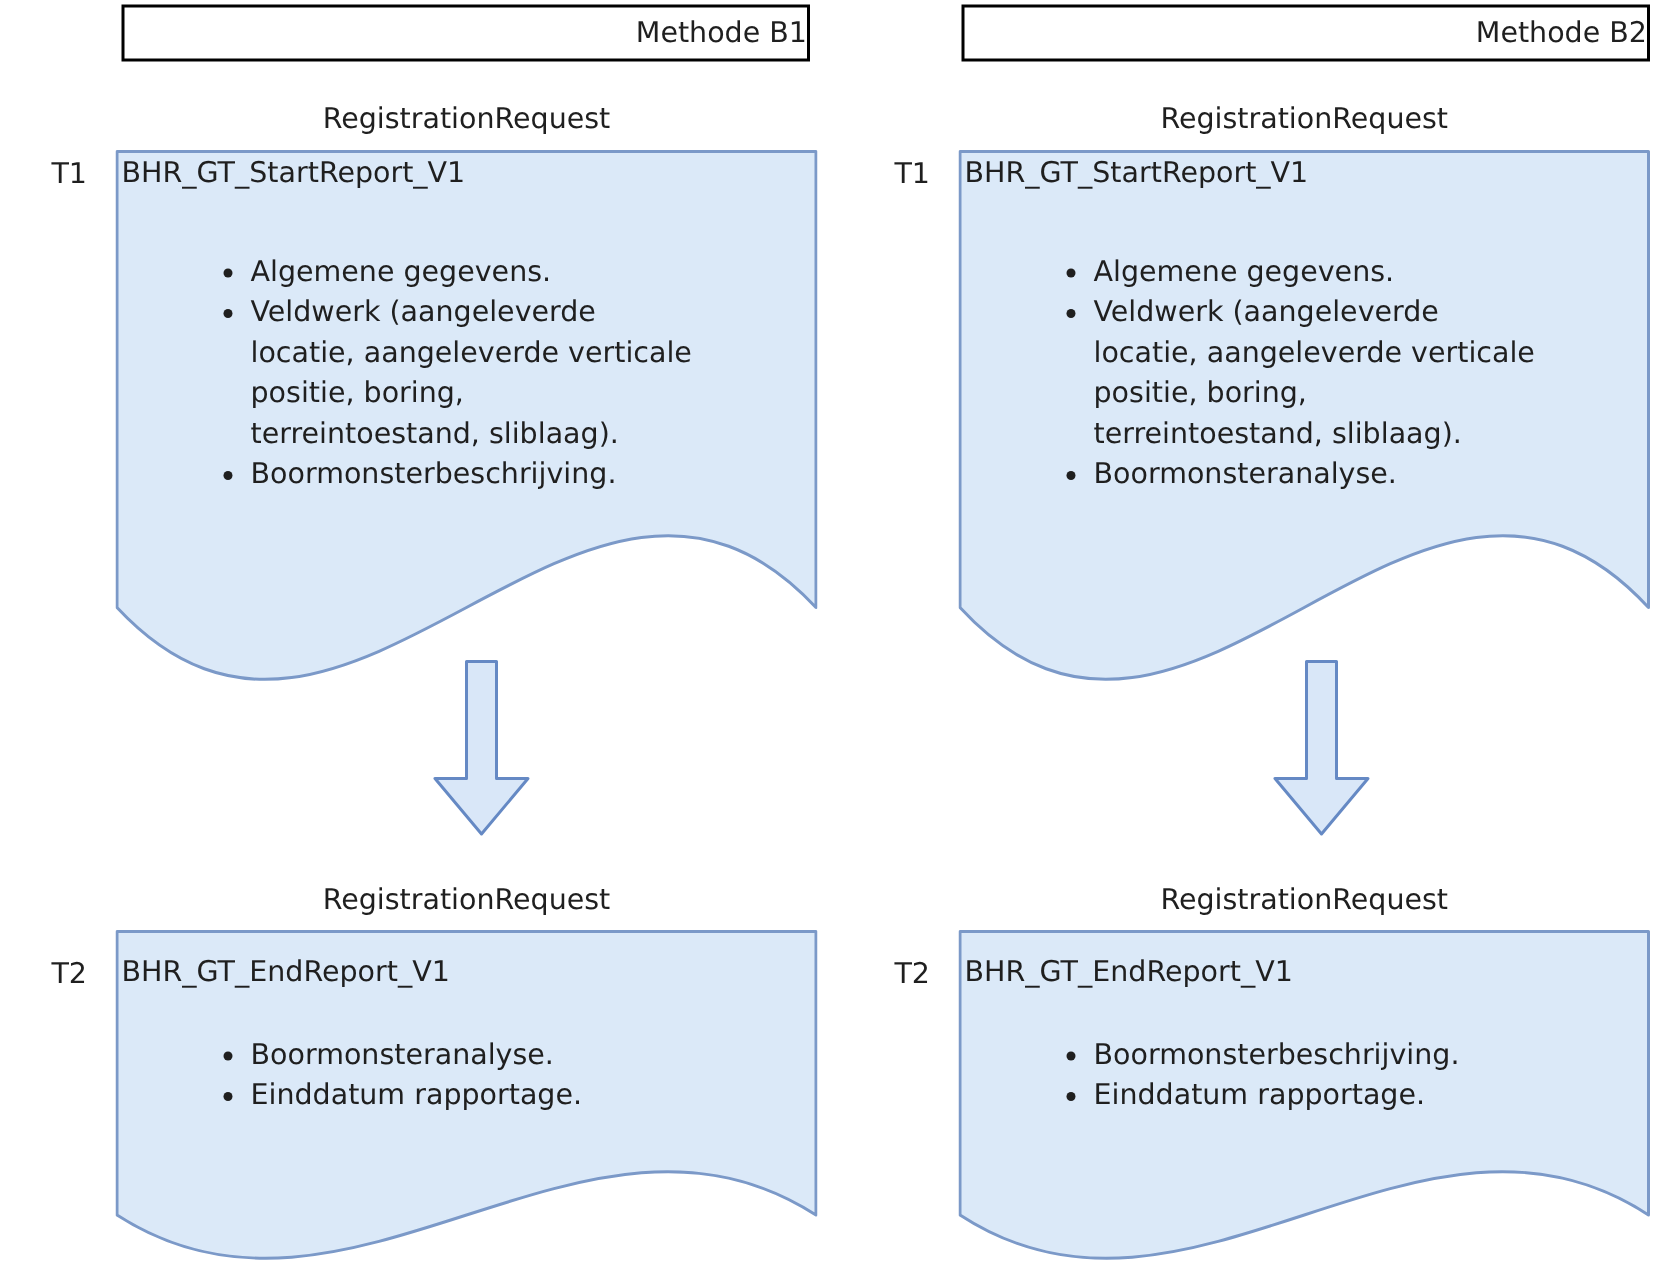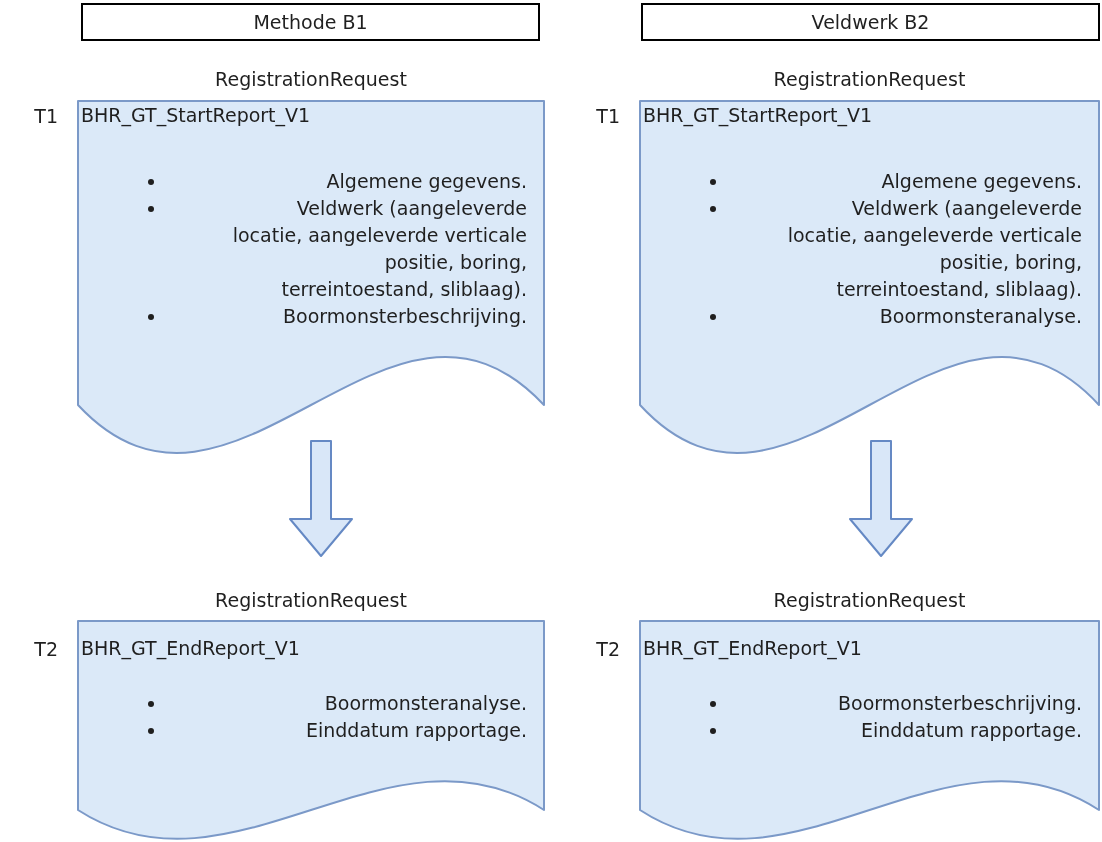--- a/index.html
+++ b/index.html
@@ -14,21 +14,21 @@
 
   
   .cx0 { left: 77px;  width: 468px; }
   .cx1 { left: 639px; width: 461px; }
 
   .method-header {
     position: absolute;
     top: 3px; height: 34px;
     border: 2px solid #000000;
     background: #ffffff;
-    text-align: center;
+    text-align: right;
     line-height: 34px;
     font-size: 19px;
   }
   .hdr0 { left: 81px;  width: 455px; }
   .hdr1 { left: 641px; width: 455px; }
 
   .reg-label {
     position: absolute;
     text-align: center;
     font-size: 19px;
@@ -72,21 +72,20 @@
   .doc-t2 .doc-content { padding-top: 16px; }
 
   .doc-title {
     font-size: 19px;
     line-height: 25px;
     white-space: pre;
   }
   .doc-list {
     margin: 0; padding: 0 0 0 86px;
     list-style: disc outside;
-    text-align: right;
   }
   .doc-t1 .doc-list { margin-top: 40px; }
   .doc-t2 .doc-list { margin-top: 29px; }
   .doc-list li {
     font-size: 19px;
     line-height: 27px;
     white-space: pre-line;
   }
 
   .arrow {
@@ -143,21 +142,21 @@
   </svg>
   <div class="doc-content">
     <div class="doc-title">BHR_GT_EndReport_V1</div>
     <ul class="doc-list">
       <li>Boormonsteranalyse.</li>
       <li>Einddatum rapportage.</li>
     </ul>
   </div>
 </div>
 
-<div class="method-header hdr1">Veldwerk B2</div>
+<div class="method-header hdr1">Methode B2</div>
 
 <div class="reg-label reg-t1 cx1">RegistrationRequest</div>
 
 <div class="t-label tl1 trow1">T1</div>
 
 <div class="doc doc-t1 cx1">
   <svg class="doc-bg" width="461" height="355" viewBox="0 0 461 355">
     <path d="M1,1 L460,1 L460,305 C307,139 154,471 1,305 Z"></path>
   </svg>
   <div class="doc-content">

